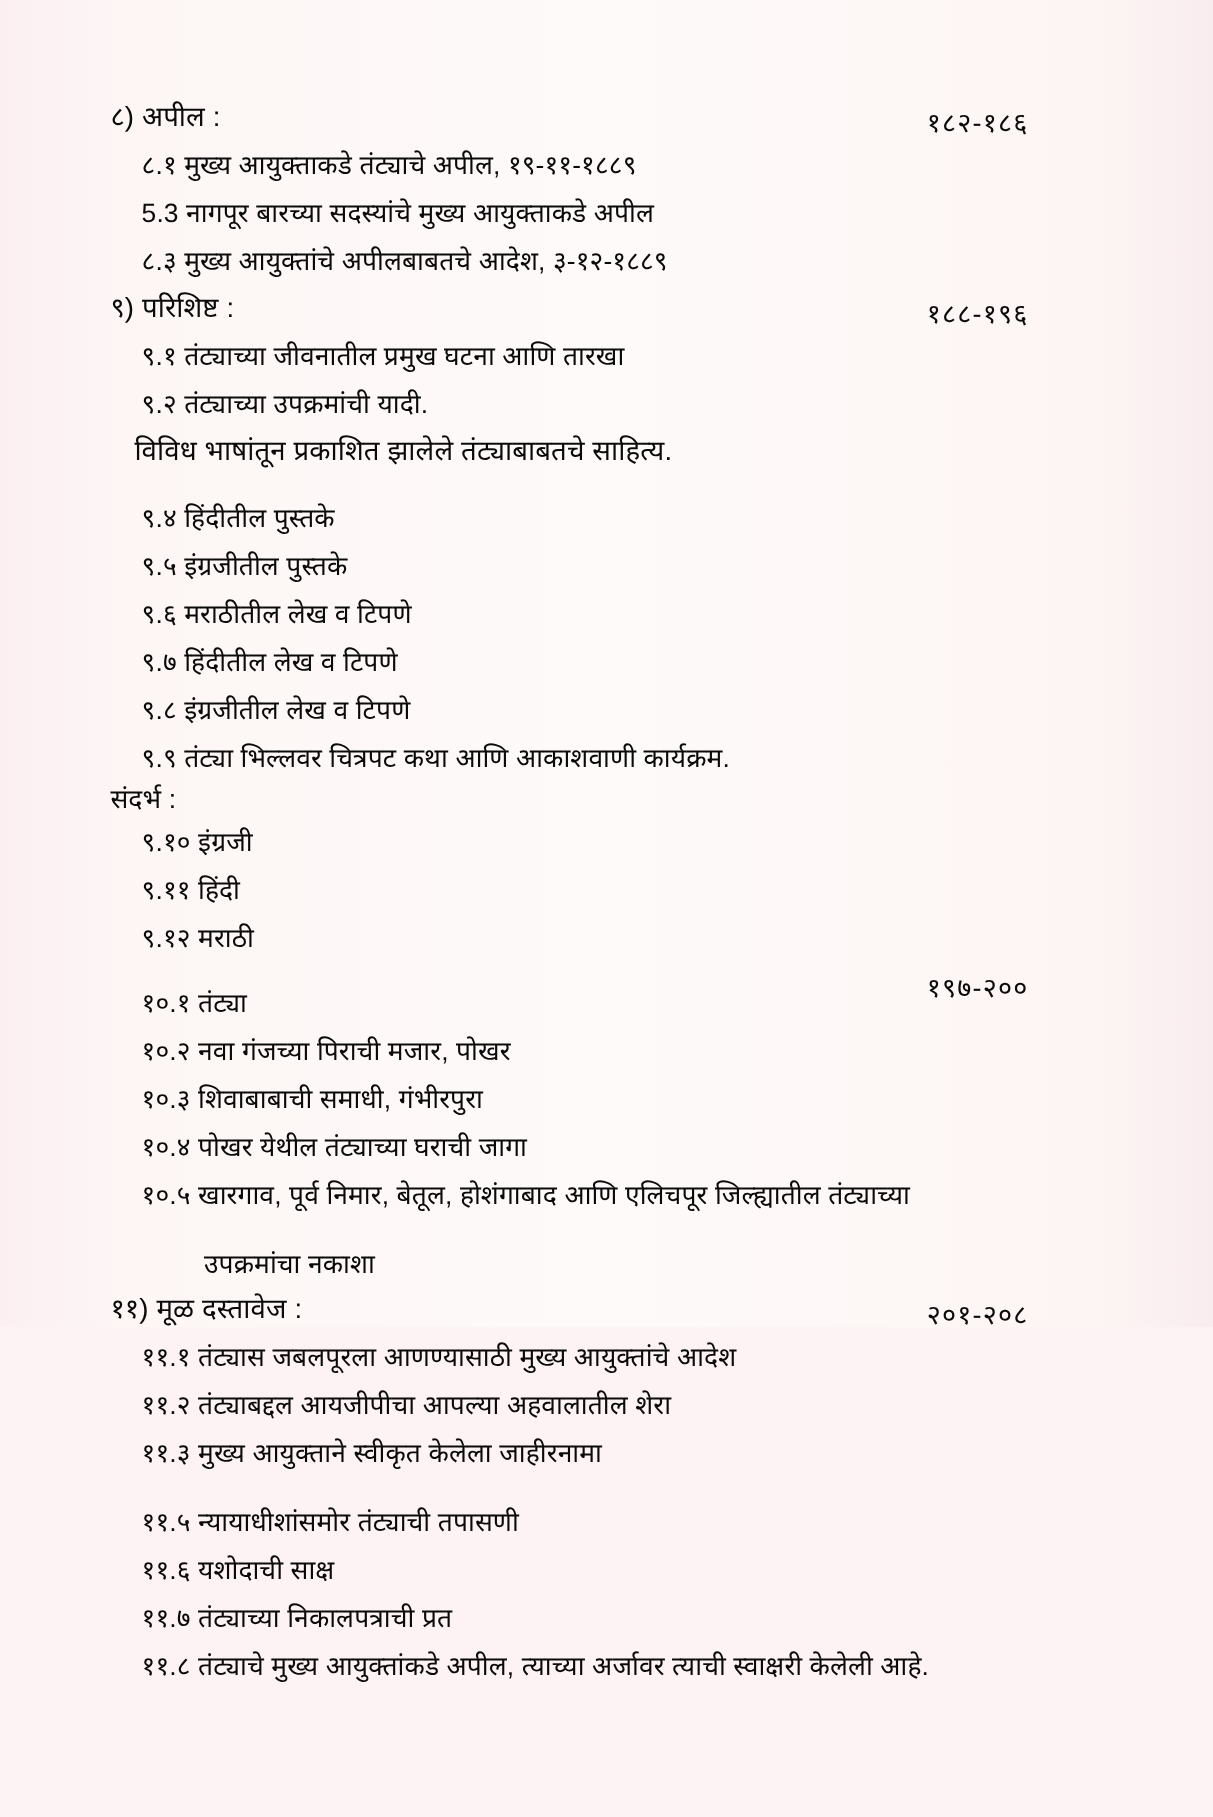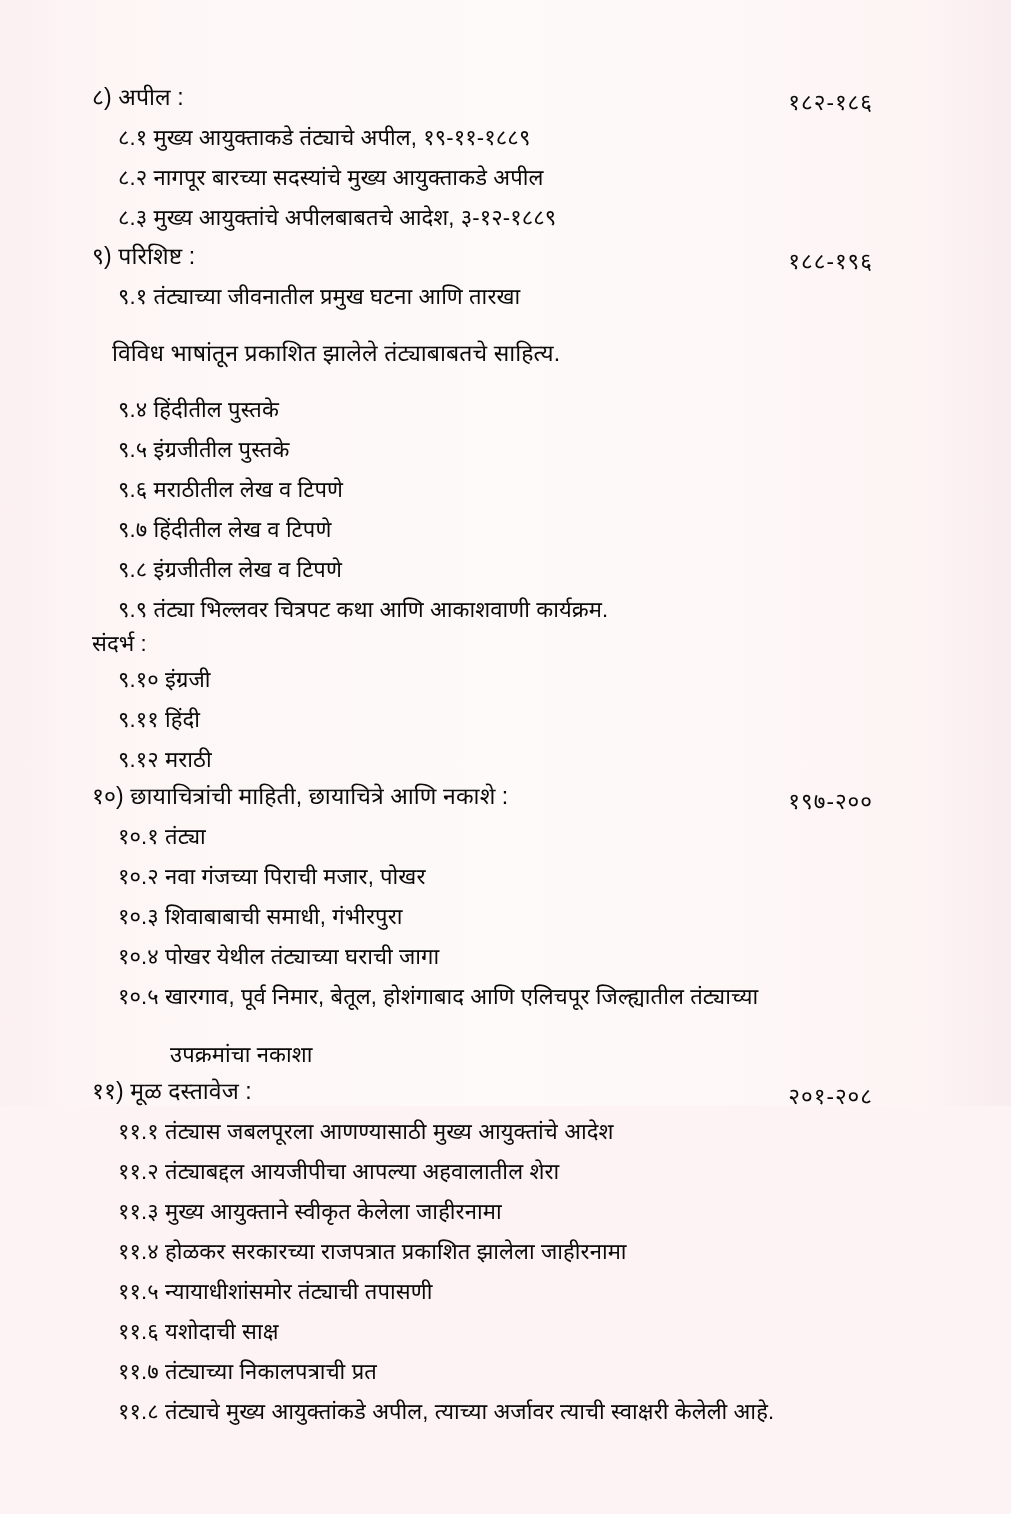--- a/index.html
+++ b/index.html
@@ -32,21 +32,21 @@
     line-height: 1.0;
     letter-spacing: 0.1px;
     white-space: pre;
   }
   .lvl0 { margin-left: 0px; }
   .lvl1 { margin-left: 26px; }
   .lvl2 { margin-left: 20px; text-align: right; }
   .lvl-cont { margin-left: 78px; margin-top: 29px; }
   .pages {
     position: absolute;
-    right: 48px;
+    right: 64px;
     font-size: 22.5px;
     letter-spacing: 1px;
   }
   .row {
     position: relative;
     display: flex;
     align-items: baseline;
   }
   .gap-7 { height: 7px; }
   .gap-12 { height: 12px; }
@@ -66,32 +66,33 @@
 <div class="page">
   <div class="content">
 
     <div class="row">
       <div class="line lvl0 heading">८) अपील :</div>
       <div class="pages">१८२-१८६</div>
     </div>
     <div class="gap-18"></div>
     <div class="line lvl1 sub">८.१ मुख्य आयुक्ताकडे तंट्याचे अपील, १९-११-१८८९</div>
     <div class="gap-18"></div>
-    <div class="line lvl1 sub">८.२ नागपूर बारच्या सदस्यांचे मुख्य आयुक्ताकडे अपील</div>
+    <div class="line lvl1 sub">5.3 नागपूर बारच्या सदस्यांचे मुख्य आयुक्ताकडे अपील</div>
     <div class="gap-18"></div>
     <div class="line lvl1 sub">८.३ मुख्य आयुक्तांचे अपीलबाबतचे आदेश, ३-१२-१८८९</div>
     <div class="gap-16"></div>
 
     <div class="row">
       <div class="line lvl0 heading">९) परिशिष्ट :</div>
       <div class="pages">१८८-१९६</div>
     </div>
     <div class="gap-18"></div>
     <div class="line lvl1 sub">९.१ तंट्याच्या जीवनातील प्रमुख घटना आणि तारखा</div>
     <div class="gap-18"></div>
+    <div class="line lvl1 sub">९.२ तंट्याच्या उपक्रमांची यादी.</div>
     <div class="gap-16"></div>
     <div class="line lvl2 heading">विविध भाषांतून प्रकाशित झालेले तंट्याबाबतचे साहित्य.</div>
     <div class="gap-16"></div>
     <div class="gap-18"></div>
     <div class="line lvl1 sub">९.४ हिंदीतील पुस्तके</div>
     <div class="gap-18"></div>
     <div class="line lvl1 sub">९.५ इंग्रजीतील पुस्तके</div>
     <div class="gap-18"></div>
     <div class="line lvl1 sub">९.६ मराठीतील लेख व टिपणे</div>
     <div class="gap-18"></div>
@@ -104,21 +105,20 @@
     <div class="line lvl0 sub">संदर्भ :</div>
     <div class="gap-14"></div>
     <div class="line lvl1 sub">९.१० इंग्रजी</div>
     <div class="gap-18"></div>
     <div class="line lvl1 sub">९.११ हिंदी</div>
     <div class="gap-18"></div>
     <div class="line lvl1 sub">९.१२ मराठी</div>
     <div class="gap-14"></div>
 
     <div class="row">
-      <div class="line lvl0 heading">१०) छायाचित्रांची माहिती, छायाचित्रे आणि नकाशे :</div>
       <div class="pages">१९७-२००</div>
     </div>
     <div class="gap-18"></div>
     <div class="line lvl1 sub">१०.१ तंट्या</div>
     <div class="gap-18"></div>
     <div class="line lvl1 sub">१०.२ नवा गंजच्या पिराची मजार, पोखर</div>
     <div class="gap-18"></div>
     <div class="line lvl1 sub">१०.३ शिवाबाबाची समाधी, गंभीरपुरा</div>
     <div class="gap-18"></div>
     <div class="line lvl1 sub">१०.४ पोखर येथील तंट्याच्या घराची जागा</div>
@@ -132,21 +132,20 @@
       <div class="line lvl0 heading">११) मूळ दस्तावेज :</div>
       <div class="pages">२०१-२०८</div>
     </div>
     <div class="gap-18"></div>
     <div class="line lvl1 sub">११.१ तंट्यास जबलपूरला आणण्यासाठी मुख्य आयुक्तांचे आदेश</div>
     <div class="gap-18"></div>
     <div class="line lvl1 sub">११.२ तंट्याबद्दल आयजीपीचा आपल्या अहवालातील शेरा</div>
     <div class="gap-18"></div>
     <div class="line lvl1 sub">११.३ मुख्य आयुक्ताने स्वीकृत केलेला जाहीरनामा</div>
     <div class="gap-18"></div>
-    <div class="line lvl1 sub">११.४ होळकर सरकारच्या राजपत्रात प्रकाशित झालेला जाहीरनामा</div>
     <div class="gap-18"></div>
     <div class="line lvl1 sub">११.५ न्यायाधीशांसमोर तंट्याची तपासणी</div>
     <div class="gap-18"></div>
     <div class="line lvl1 sub">११.६ यशोदाची साक्ष</div>
     <div class="gap-18"></div>
     <div class="line lvl1 sub">११.७ तंट्याच्या निकालपत्राची प्रत</div>
     <div class="gap-18"></div>
     <div class="line lvl1 sub">११.८ तंट्याचे मुख्य आयुक्तांकडे अपील, त्याच्या अर्जावर त्याची स्वाक्षरी केलेली आहे.</div>
 
   </div>

